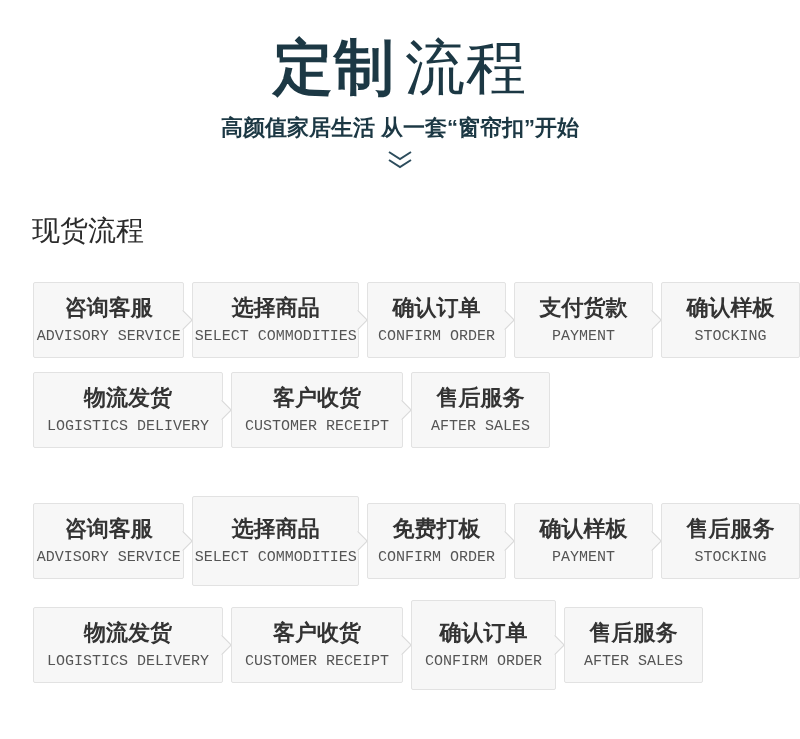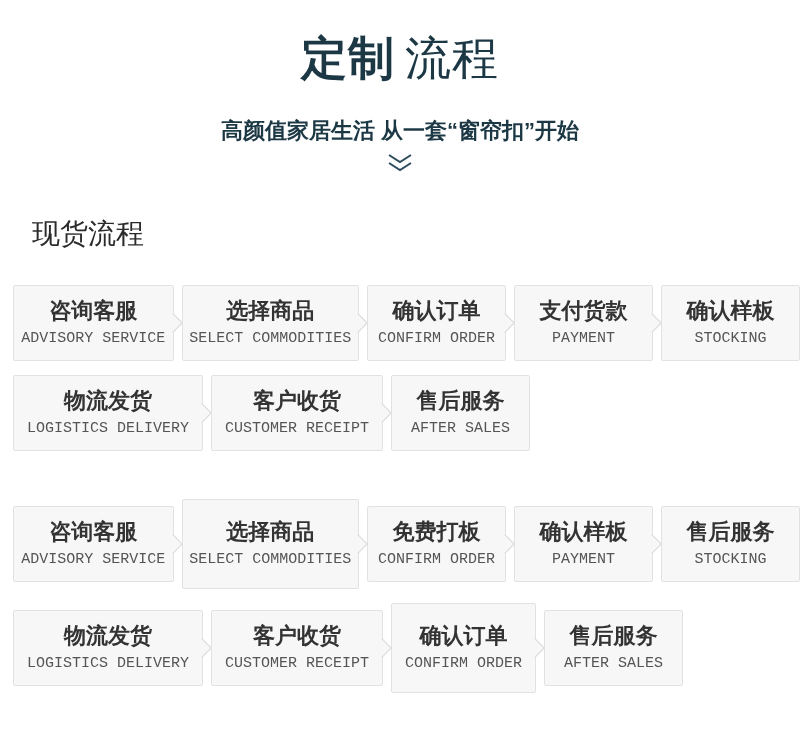--- a/index.html
+++ b/index.html
@@ -4,36 +4,36 @@
 <style>
   * { margin:0; padding:0; box-sizing:border-box; }
   html,body { background:#ffffff; }
   body {
     width:800px; height:739px; overflow:hidden;
     font-family:"Liberation Sans","DejaVu Sans",sans-serif;
     color:#333;
   }
   .header { text-align:center; padding-top:30px; }
   .main-title {
-    font-size:46px; color:#1c3844; letter-spacing:1px; line-height:1.25;
+    font-size:60px; color:#1c3844; letter-spacing:1px; line-height:1.25;
   }
   .main-title .title-bold { font-weight:800; margin-right:10px; }
   .main-title .title-light { font-weight:300; }
   .subtitle {
-    margin:28px auto 0; max-width:415px;
+    margin:8px auto 0; max-width:415px;
     font-size:22px; font-weight:700; color:#1c3844; line-height:1.32;
   }
   .chevron-down { margin-top:8px; display:inline-block; }
   .section-heading {
     margin:38px 12px 0 32px;
     font-size:28px; font-weight:400; color:#2b2b2b;
   }
   .row {
     display:flex; align-items:center; gap:8px;
-    margin:32px 0 0 13px;
+    margin:32px 0 0 33px;
   }
   .row + .row { margin-top:14px; }
   .section-custom .row.first { margin-top:48px; }
   .step {
     position:relative;
     background:#f7f7f7;
     border:1px solid #e2e2e2;
     border-radius:2px;
     height:76px; min-width:139px; padding:0 13px;
     display:flex; flex-direction:column; align-items:center; justify-content:center;

